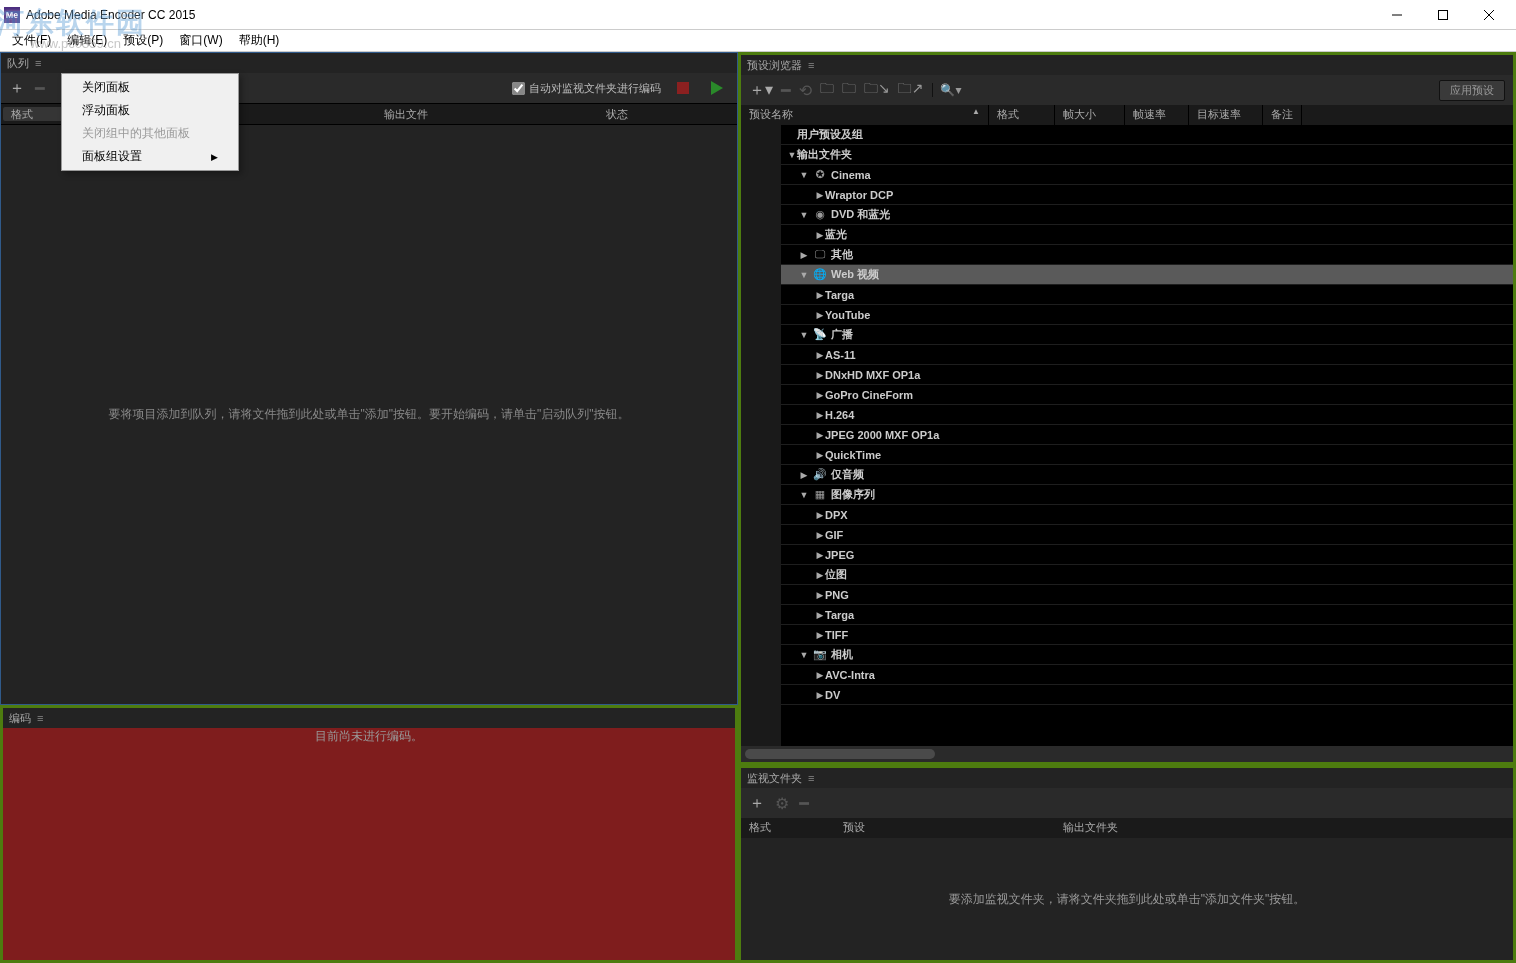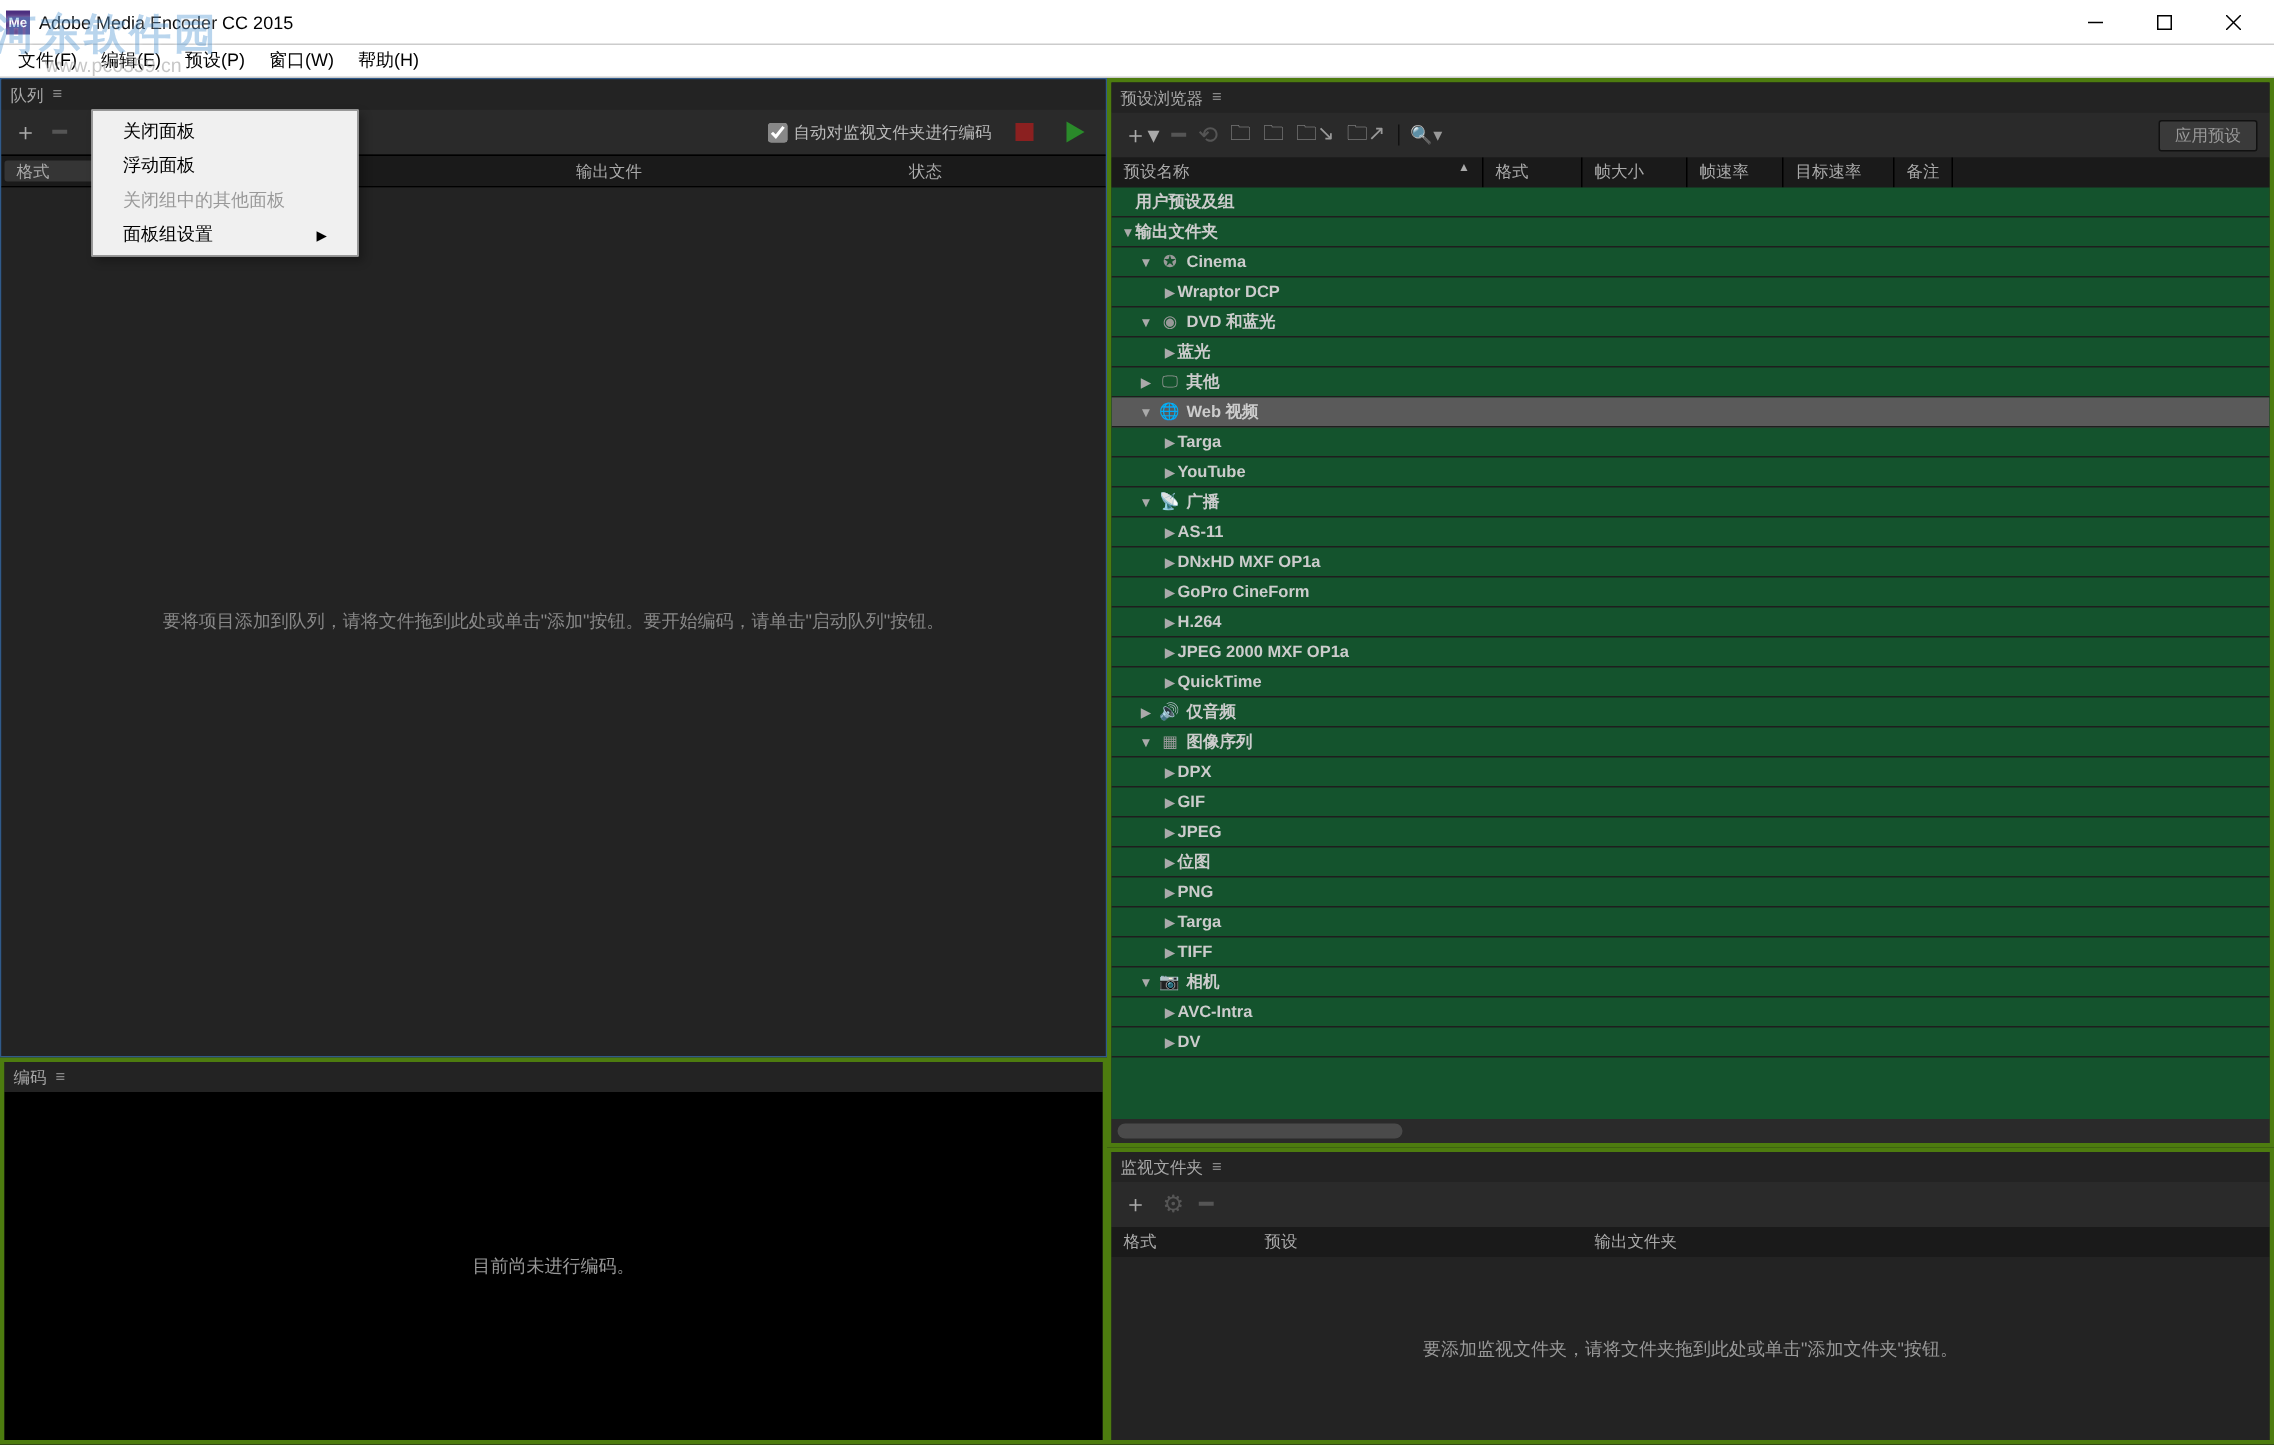--- a/index.html
+++ b/index.html
@@ -48,33 +48,33 @@
 .col-header .cell { display: flex; align-items: center; padding: 0 8px; font-size: 11px; color: #aaa; background: #353535; border: 1px solid #1a1a1a; border-radius: 3px; margin: 2px 1px; }
 .col-header .cell.flat { background: transparent; border: none; }
 
 .queue-body { flex: 1; background: #232323; display: flex; align-items: center; justify-content: center; color: #888; font-size: 12px; }
 
 .render-row { height: 26px; background: #2a2a2a; display: flex; align-items: center; justify-content: center; gap: 10px; font-size: 11px; color: #999; }
 .render-dropdown { color: #888; padding: 2px 20px 2px 6px; position: relative; }
 
 
 .encoding-panel { height: 258px; }
-.encoding-body { flex: 1; background: #000000; display: flex; align-items: center; justify-content: center; color: #999; font-size: 12px; }
+.encoding-body { flex: 1; background: #7f1d1d; display: flex; align-items: flex-start; justify-content: center; color: #999; font-size: 12px; }
 
 
 .preset-panel { flex: 1; }
 .preset-toolbar { display: flex; align-items: center; height: 30px; background: #2a2a2a; padding: 0 8px; gap: 8px; }
 .preset-toolbar .folder-icon { color: #999; font-size: 14px; }
 .apply-preset { background: #3a3a3a; color: #999; font-size: 11px; padding: 2px 10px; border: 1px solid #111; border-radius: 2px; }
 .search-box { display: flex; align-items: center; color: #999; font-size: 12px; border-left: 1px solid #111; padding-left: 8px; }
 
 .preset-header { display: flex; height: 20px; background: #1a1a1a; font-size: 11px; color: #aaa; }
 .preset-header .ph-cell { padding: 2px 8px; border-right: 1px solid #000; display: flex; align-items: flex-start; }
 
-.preset-tree { flex: 1; background: #14532d; overflow-y: auto; font-size: 11px; color: #ccc; }
+.preset-tree { flex: 1; background: #000000; overflow-y: auto; font-size: 11px; color: #ccc; margin-left: 40px; }
 .preset-tree::-webkit-scrollbar { width: 16px; background: #2a2a2a; }
 .preset-tree::-webkit-scrollbar-thumb { background: #4a4a4a; border: 3px solid #2a2a2a; border-radius: 8px; }
 .tree-row { display: flex; align-items: center; height: 20px; padding: 0 4px; border-bottom: 1px solid #1e1e1e; }
 .tree-row.selected { background: #5a5a5a; }
 .tree-row .arrow { width: 10px; font-size: 9px; color: #aaa; text-align: center; }
 .tree-row .cat-icon { width: 16px; margin: 0 3px; text-align: center; color: #999; font-size: 11px; }
 .tree-row .label { font-weight: bold; }
 .lvl0 { padding-left: 6px; }
 .lvl1 { padding-left: 18px; }
 .lvl2 { padding-left: 34px; }

